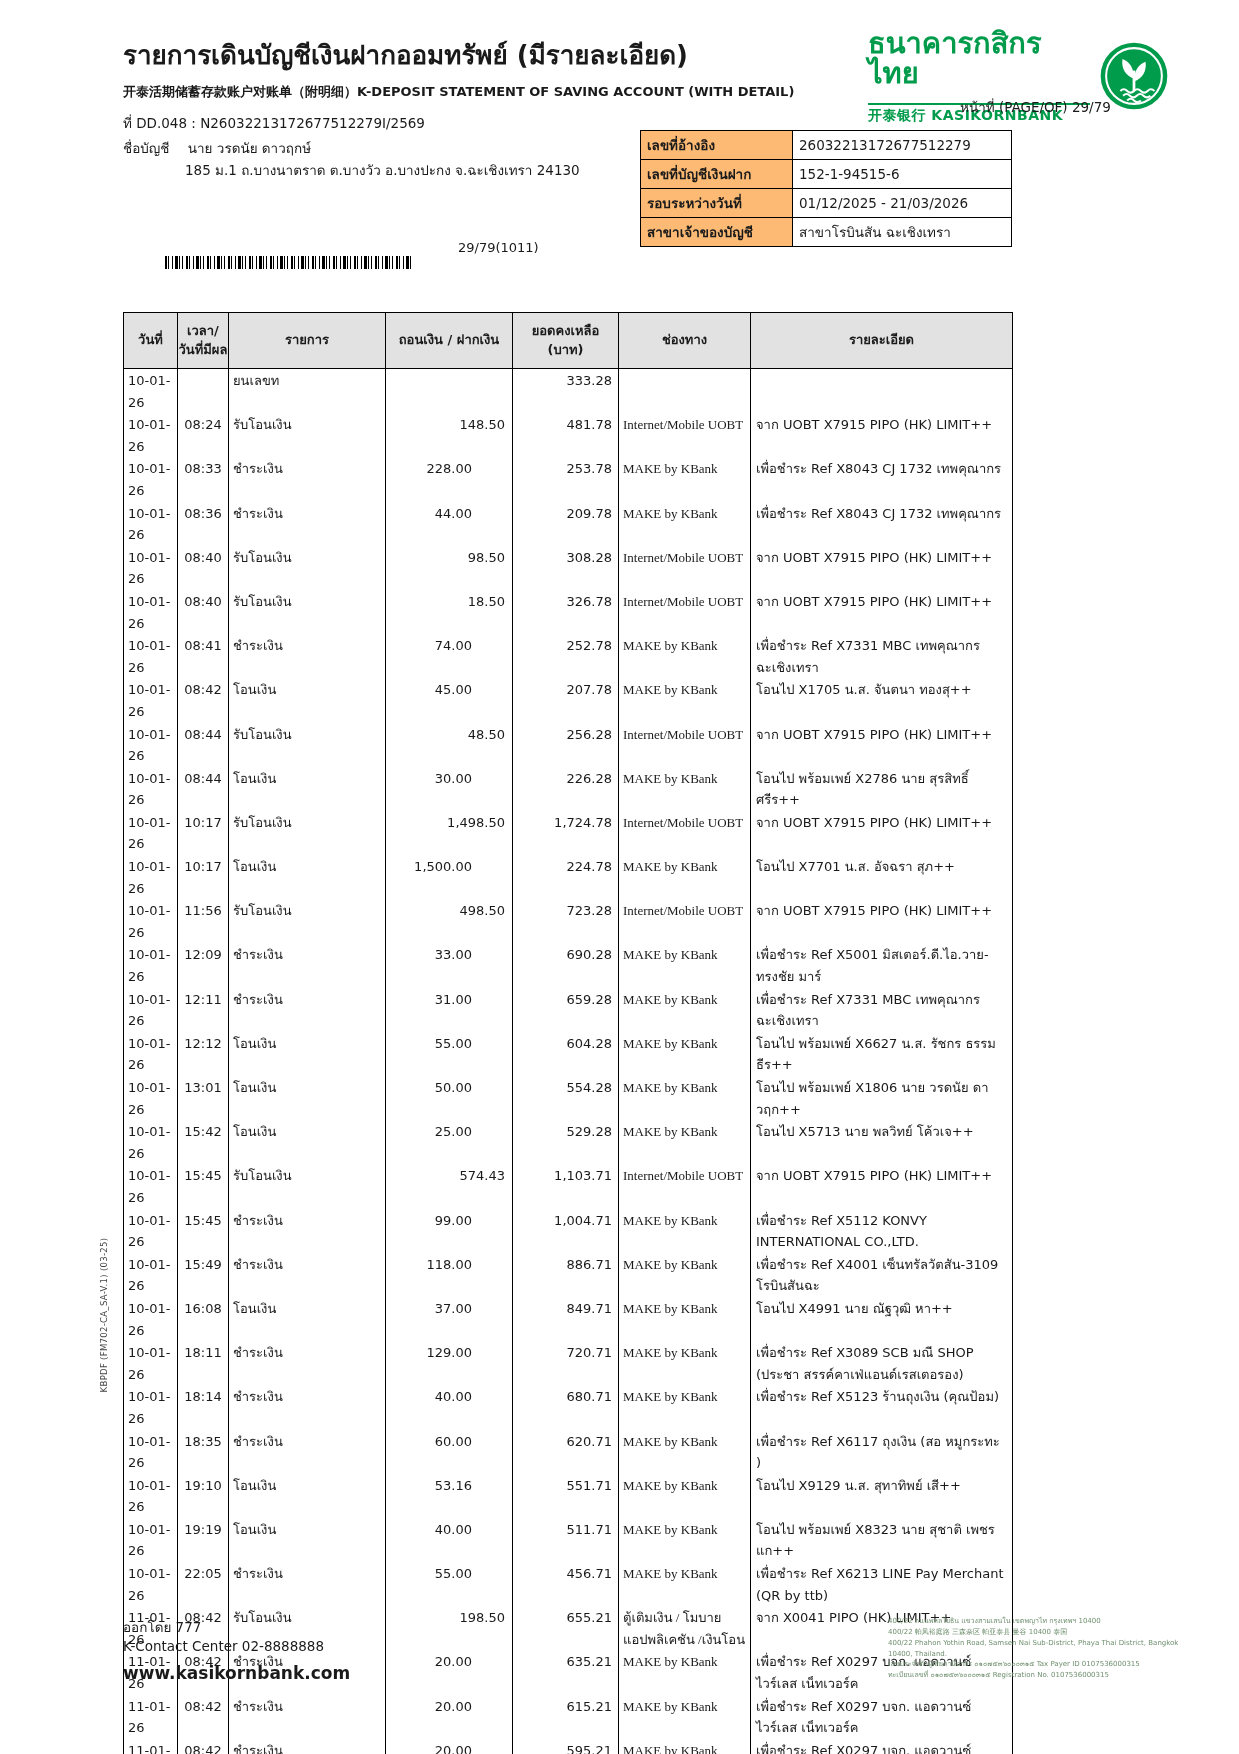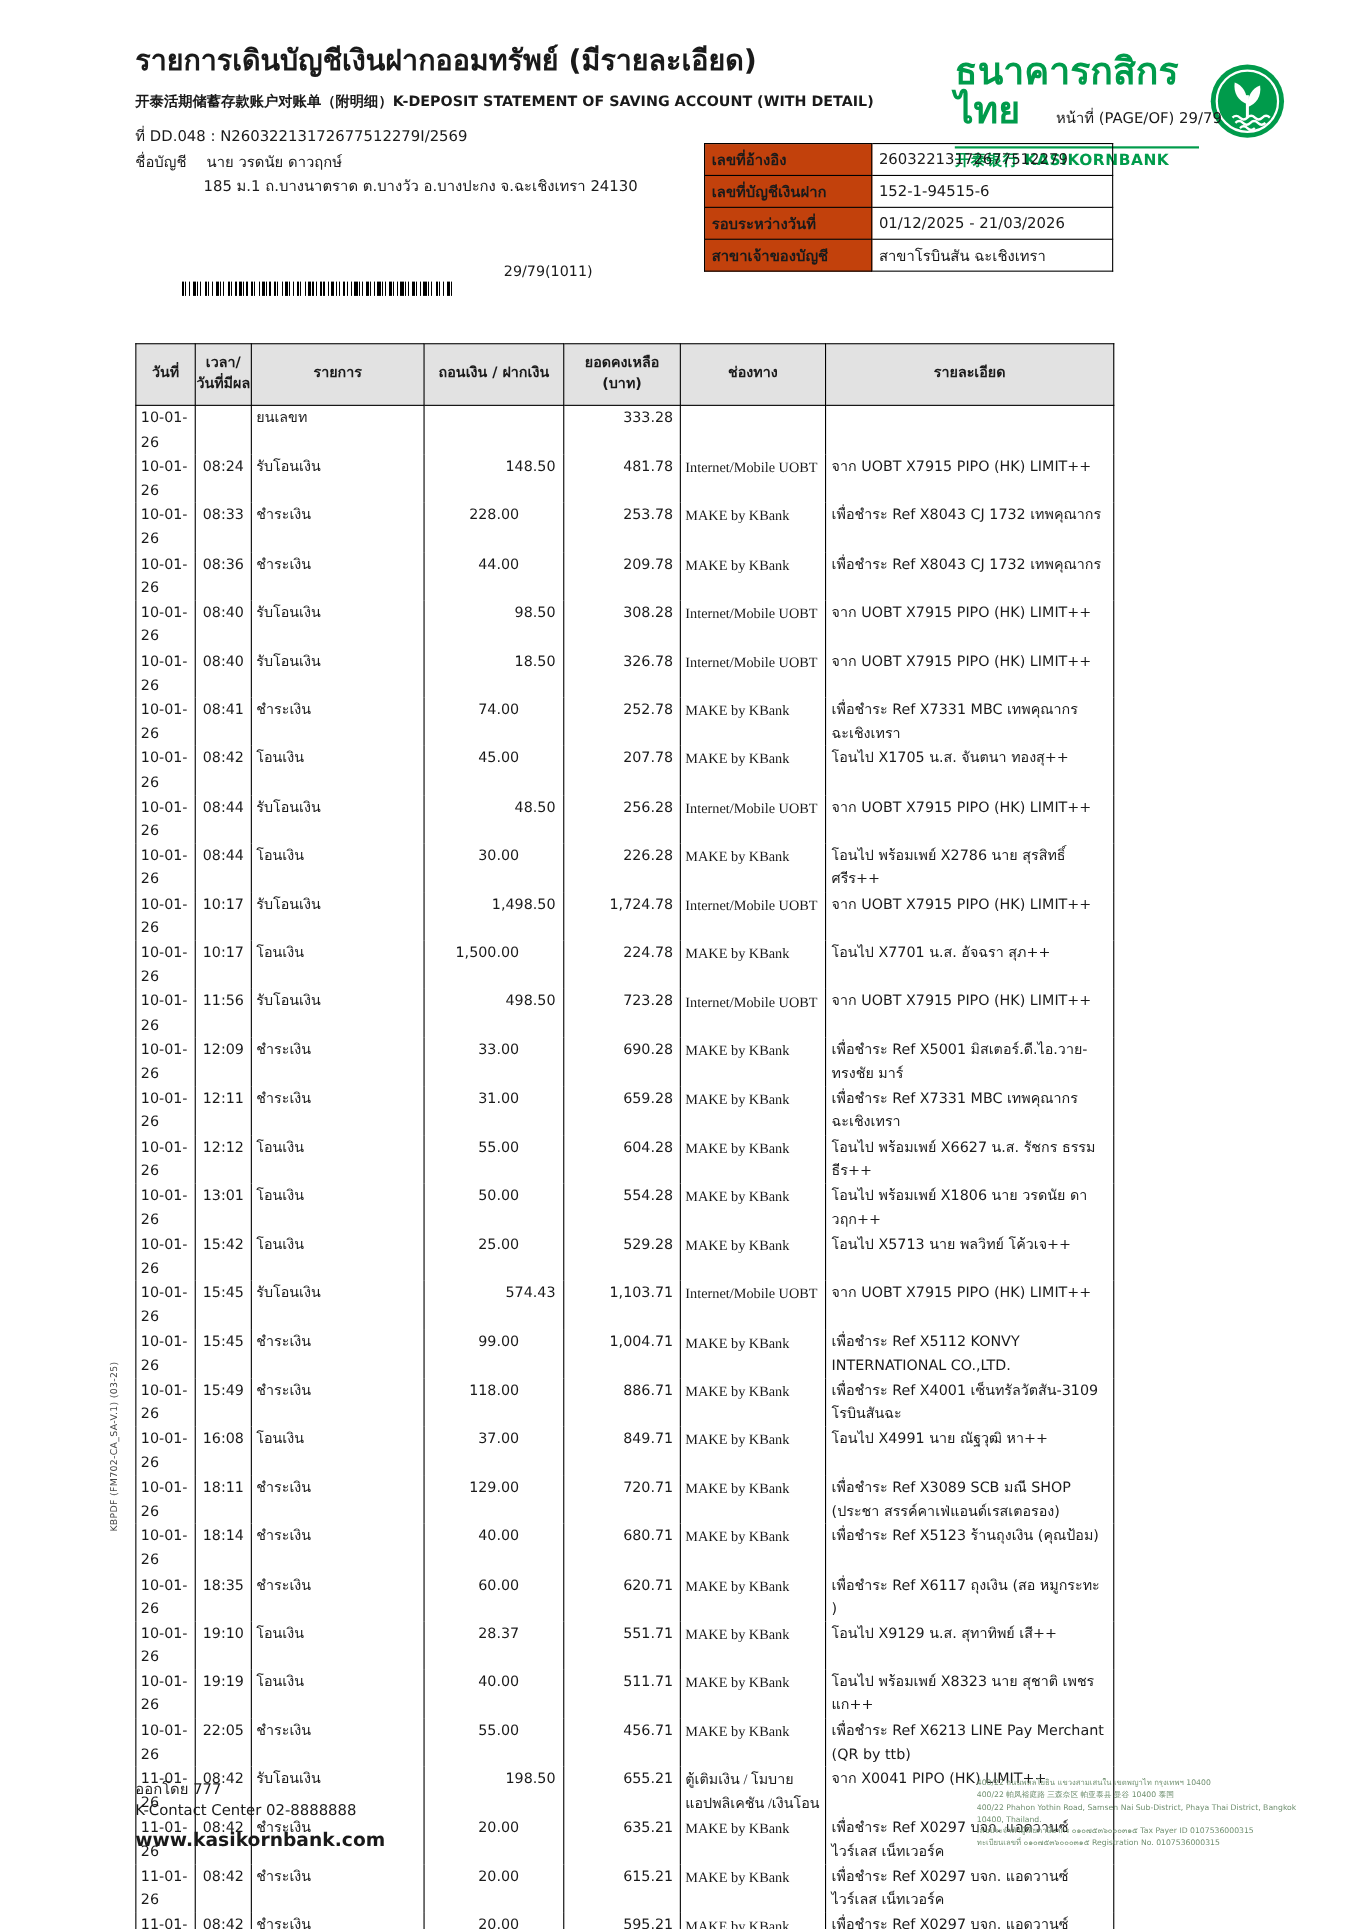--- a/index.html
+++ b/index.html
@@ -11,34 +11,34 @@
   }
   .page { position:absolute; inset:0; }
 
   
   .title-block { position:absolute; left:123px; top:34px; }
   .title-main { font-size:26px; font-weight:bold; letter-spacing:0; }
   .title-sub  { font-size:13px; font-weight:bold; margin-top:8px; }
 
   .logo-block { position:absolute; left:868px; top:28px; width:300px; display:flex; align-items:center; gap:10px; }
   .logo-text { text-align:left; }
-  .logo-th { font-size:34px; font-weight:bold; color:var(--green); line-height:1.05;margin-top:20px; }
+  .logo-th { font-size:29px; font-weight:bold; color:var(--green); line-height:1.05; }
   .logo-sub { font-size:14px; font-weight:bold; color:var(--green); border-top:2px solid var(--green); padding-top:2px; margin-top:14px; letter-spacing:.5px; }
   .logo-mark { width:68px; height:68px; flex:0 0 auto; }
 
   .page-of { position:absolute; left:960px; top:96px; width:250px; text-align:left; font-size:13.5px; }
   .doc-no  { position:absolute; left:123px; top:112px; font-size:13.5px; }
   .acct-block { position:absolute; left:123px; top:138px; font-size:13.5px; line-height:20px; }
   .acct-line1 .lbl { margin-right:14px; }
   .acct-line2 { padding-left:62px; margin-top:2px; }
 
   
   .ref-table { position:absolute; left:640px; top:130px; width:372px; border-collapse:collapse; font-size:13.5px; }
   .ref-table td { border:1.5px solid #000; padding:3px 6px; height:26px; vertical-align:middle; }
-  .ref-table td.lbl { background:#c2410c; font-weight:bold; width:152px; }
+  .ref-table td.lbl { background:#fdba74; font-weight:bold; width:152px; }
 
   
   .barcode { position:absolute; left:165px; top:256px; width:246px; height:13px;
     background-image: repeating-linear-gradient(90deg,
       #000 0 2px, #fff 2px 3px, #000 3px 4px, #fff 4px 7px,
       #000 7px 8px, #fff 8px 10px, #000 10px 13px, #fff 13px 14px,
       #000 14px 15px, #fff 15px 17px, #000 17px 18px, #fff 18px 21px);
   }
   .barcode-text { position:absolute; left:458px; top:240px; font-size:13px; }
 
@@ -462,21 +462,21 @@
           <td class="bal" data-name="txn-balance">620.71</td>
           <td class="chan" data-name="txn-channel">MAKE by KBank</td>
           <td class="det" data-name="txn-detail">เพื่อชำระ Ref X6117 ถุงเงิน (สอ หมูกระทะ )</td>
         </tr>
 
         <tr data-name="transaction-row">
           <td class="date" data-name="txn-date">10-01-26</td>
           <td class="time" data-name="txn-time">19:10</td>
           <td class="desc" data-name="txn-description">โอนเงิน</td>
           <td class="amt" data-name="txn-amount">
-            <span class="w" data-name="txn-withdraw">28.37</span>
+            <span class="w" data-name="txn-withdraw">53.16</span>
           </td>
           <td class="bal" data-name="txn-balance">551.71</td>
           <td class="chan" data-name="txn-channel">MAKE by KBank</td>
           <td class="det" data-name="txn-detail">โอนไป X9129 น.ส. สุทาทิพย์ เสี++</td>
         </tr>
 
         <tr data-name="transaction-row">
           <td class="date" data-name="txn-date">10-01-26</td>
           <td class="time" data-name="txn-time">19:19</td>
           <td class="desc" data-name="txn-description">โอนเงิน</td>

